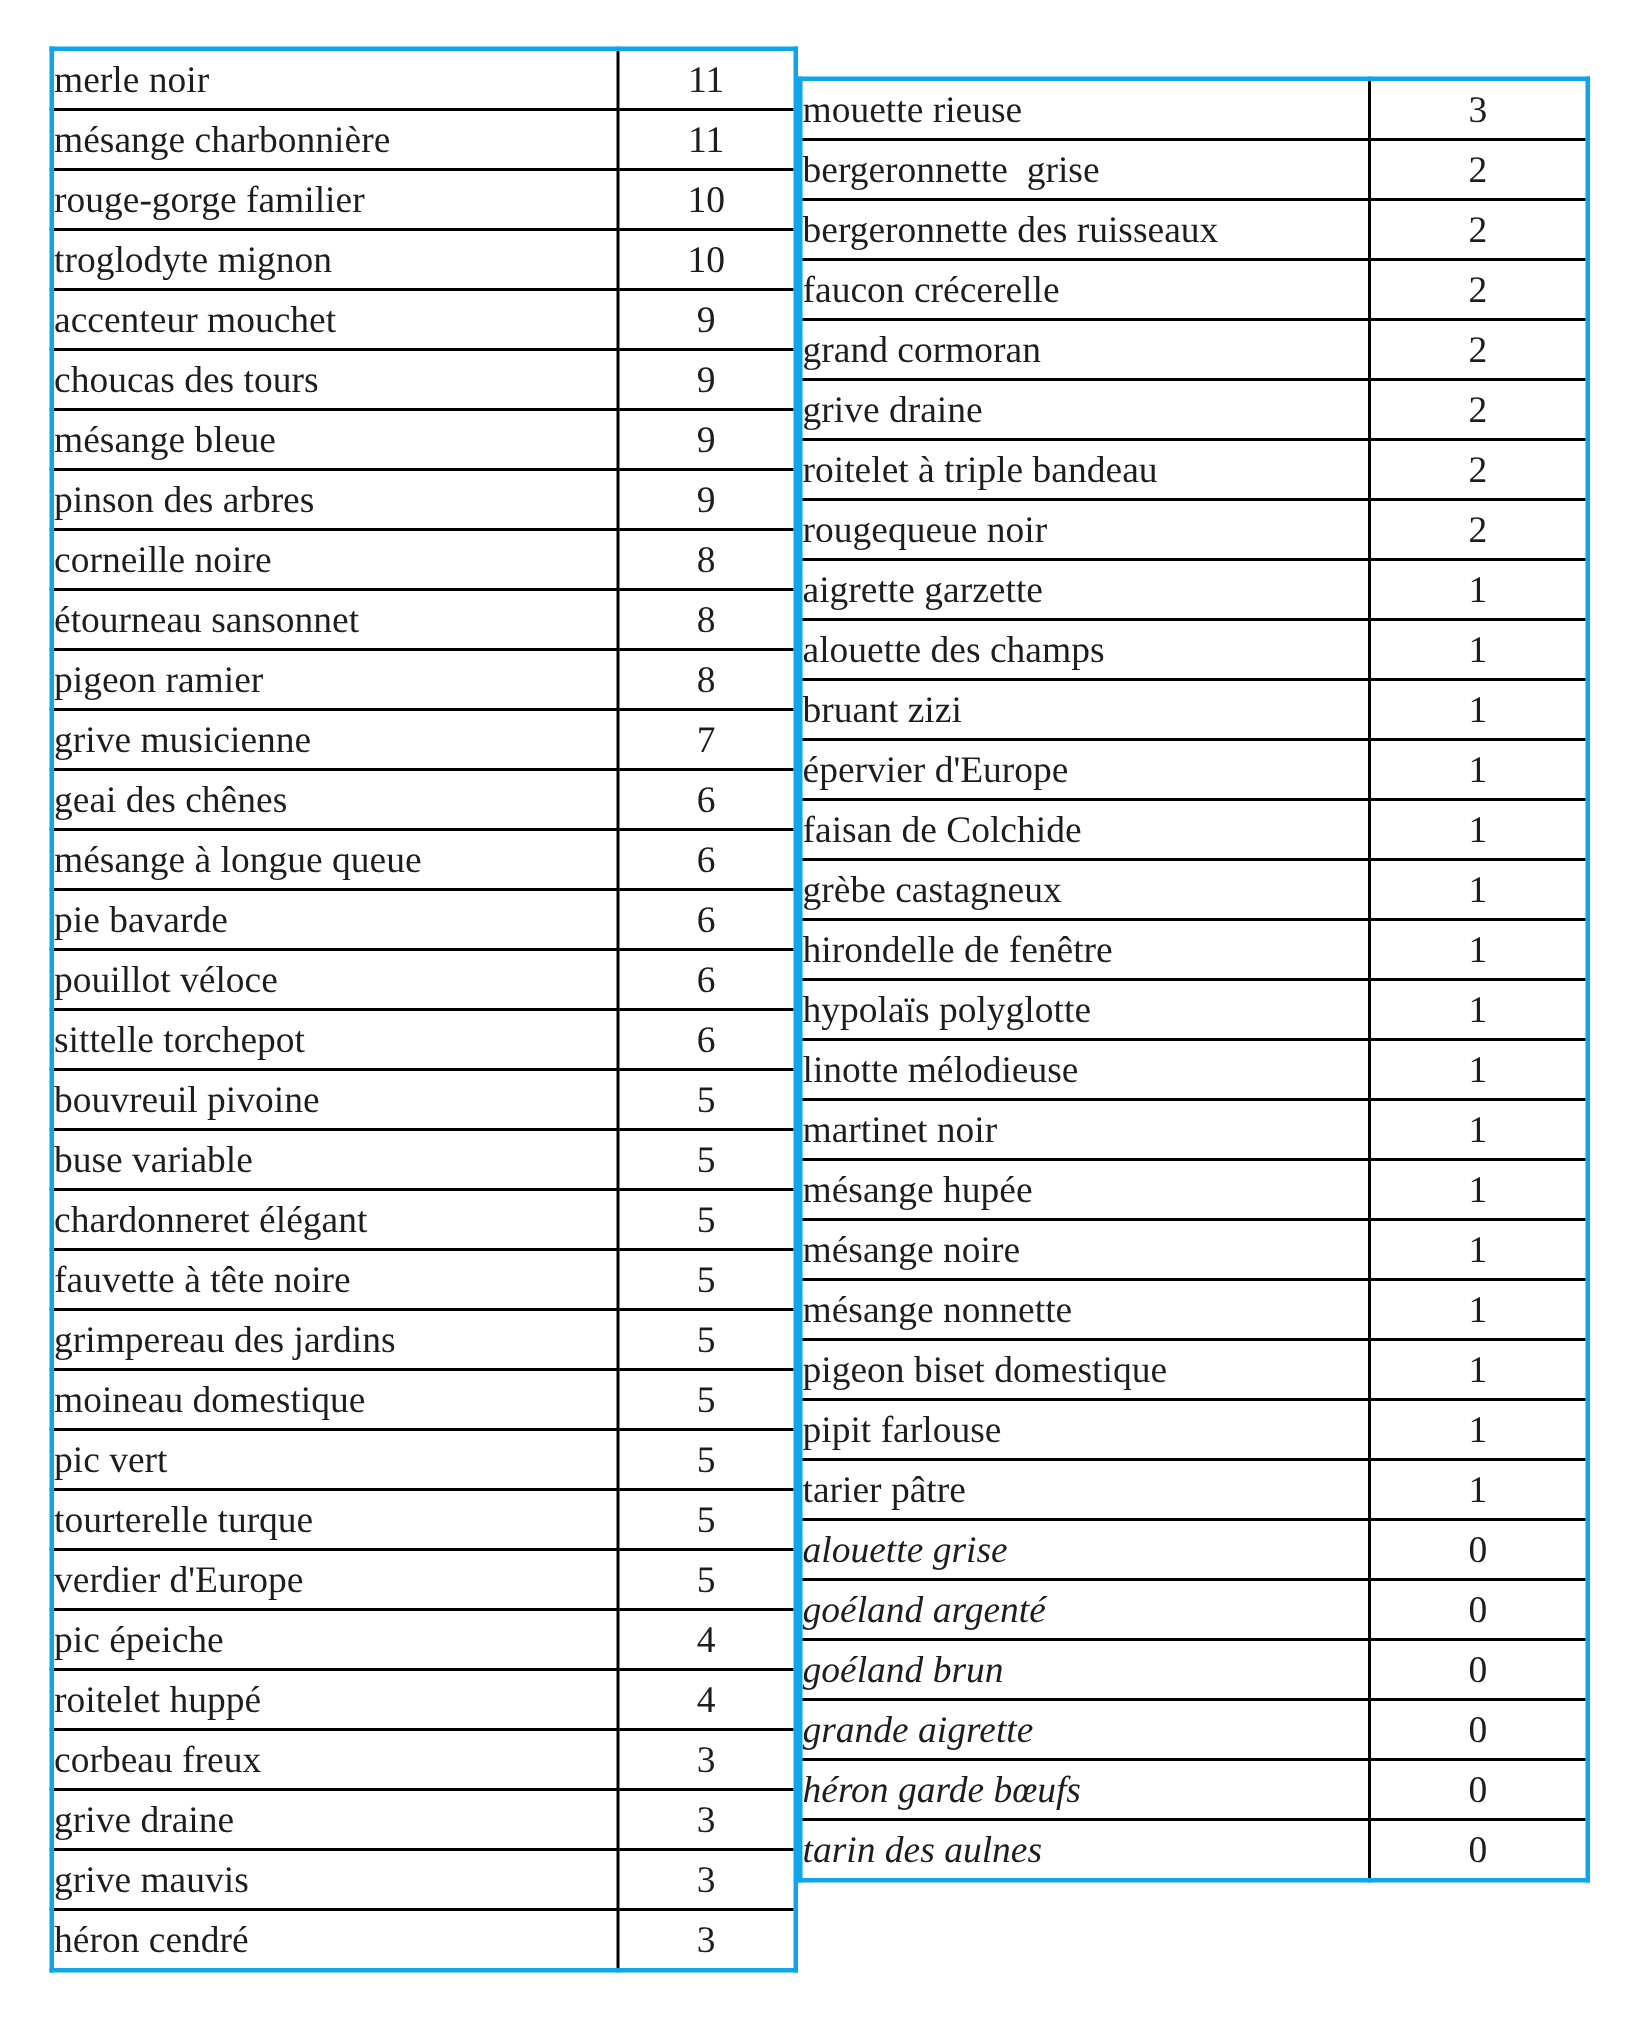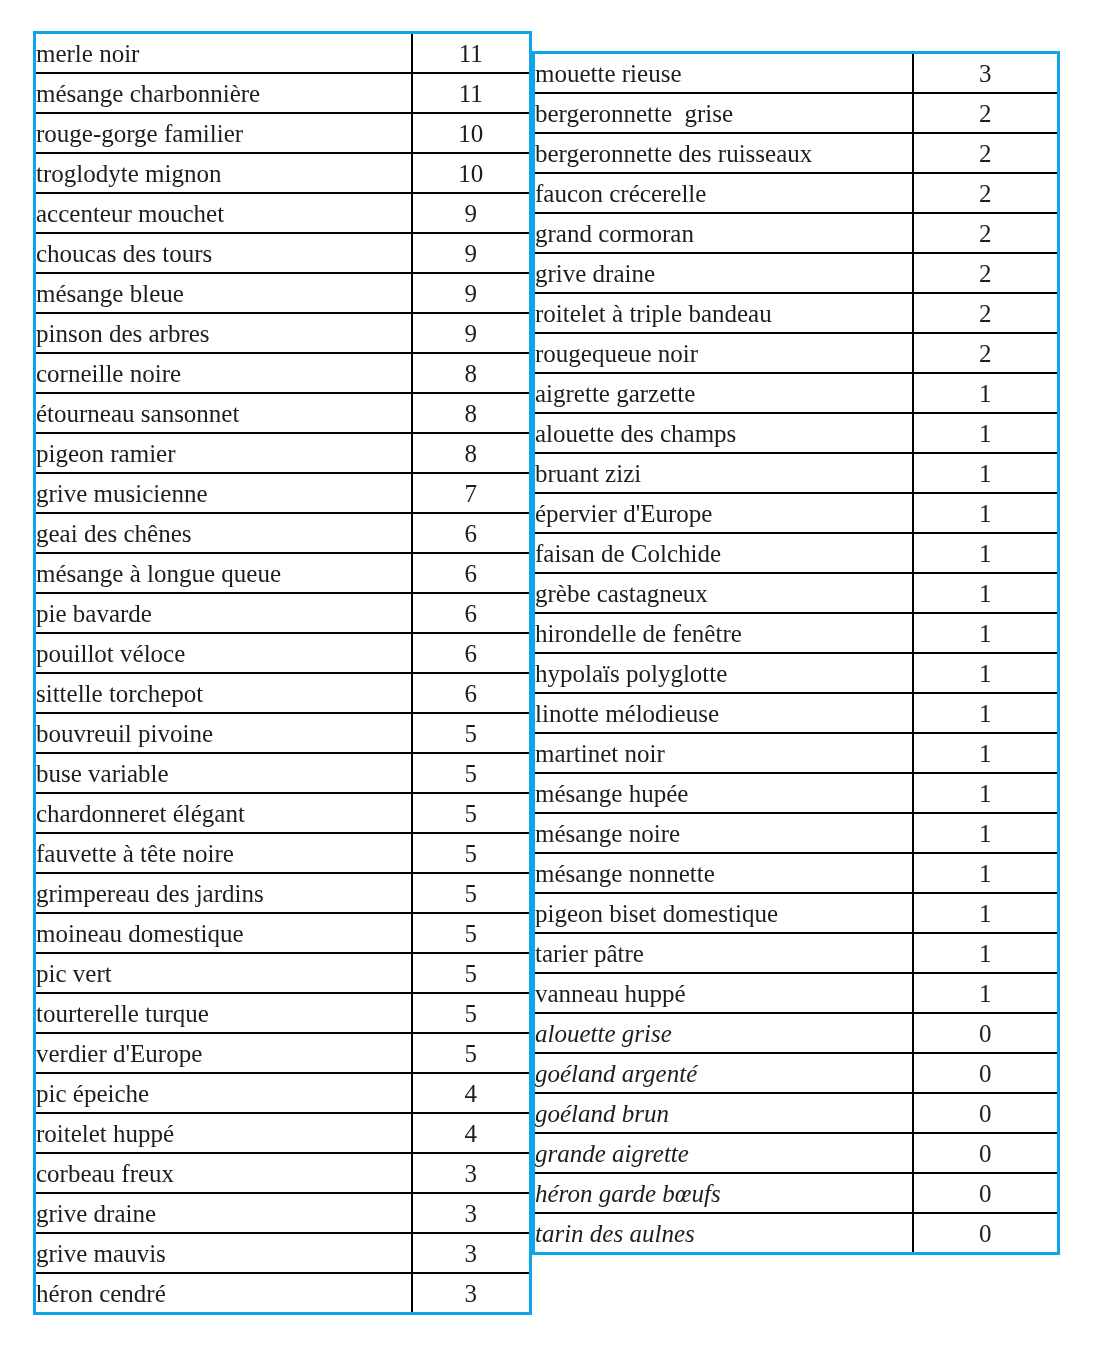--- a/index.html
+++ b/index.html
@@ -275,25 +275,25 @@
         </tr>
         <tr>
           <td class="name">mésange nonnette</td>
           <td class="count">1</td>
         </tr>
         <tr>
           <td class="name">pigeon biset domestique</td>
           <td class="count">1</td>
         </tr>
         <tr>
+          <td class="name">pipit farlouse</td>
+          <td class="count">1</td>
+        </tr>
+        <tr>
           <td class="name">tarier pâtre</td>
-          <td class="count">1</td>
-        </tr>
-        <tr>
-          <td class="name">vanneau huppé</td>
           <td class="count">1</td>
         </tr>
         <tr>
           <td class="name italic">alouette grise</td>
           <td class="count">0</td>
         </tr>
         <tr>
           <td class="name italic">goéland argenté</td>
           <td class="count">0</td>
         </tr>

